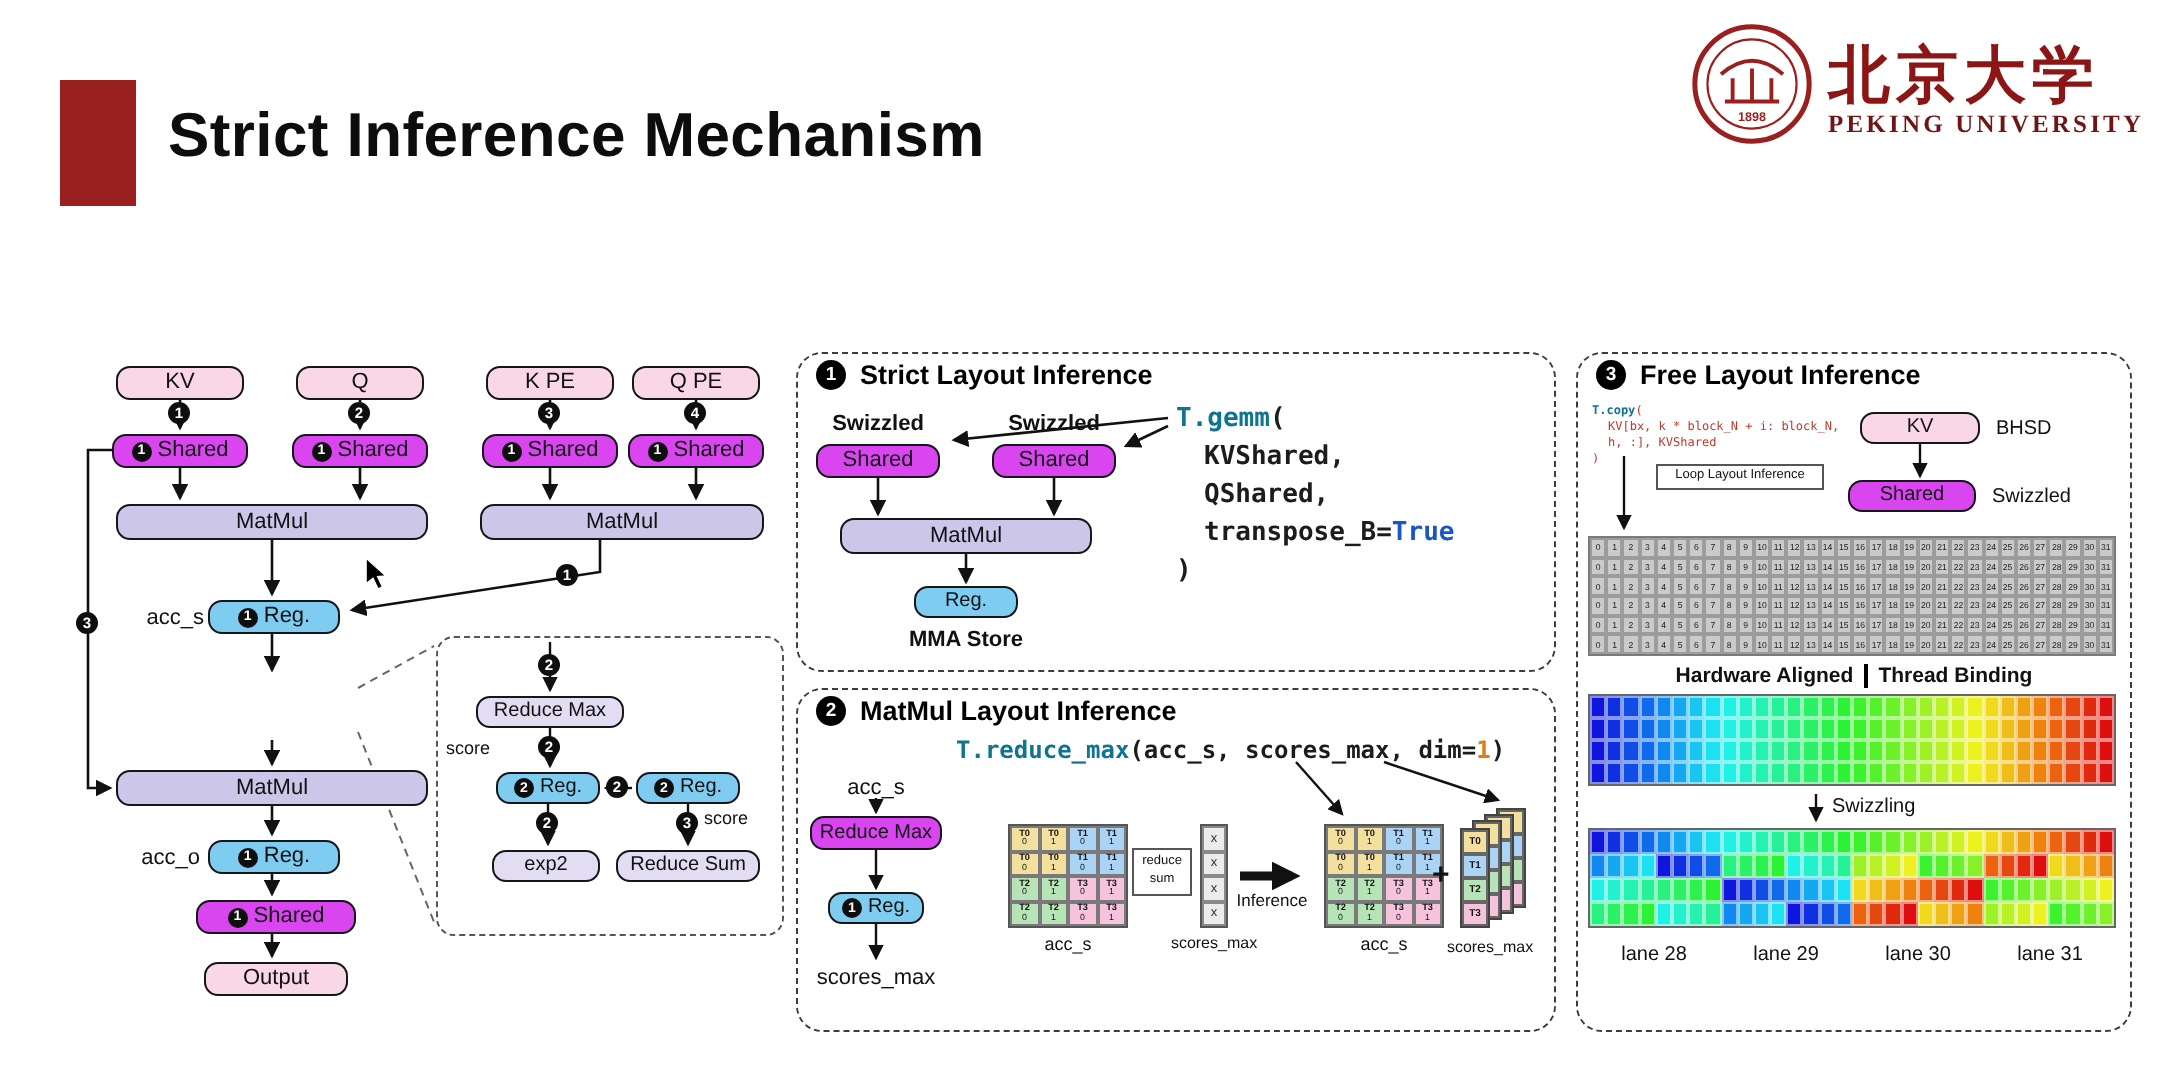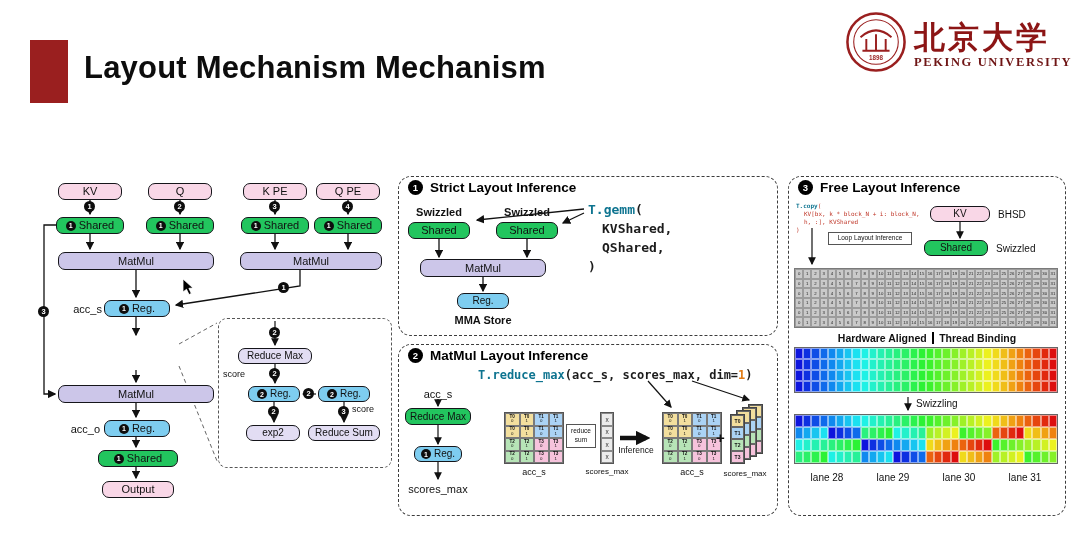--- a/index.html
+++ b/index.html
@@ -6,21 +6,21 @@
   html,body{width:1080px;height:541px}
   body{font-family:"Liberation Sans",sans-serif;background:#fff;color:#111}
   .slide{position:relative;width:1080px;height:541px;background:#fff;overflow:hidden}
   .wires{position:absolute;left:0;top:0;width:1080px;height:541px;z-index:1;pointer-events:none}
   .accent{position:absolute;left:30px;top:40px;width:38px;height:63px;background:#9a1f1f;z-index:2}
   .title{position:absolute;left:84px;top:50px;font-size:31px;font-weight:900;color:#0d0d0d;z-index:2;letter-spacing:.2px}
   .seal{position:absolute;left:845px;top:11px;width:62px;height:62px;z-index:2}
   .cn{position:absolute;left:914px;top:17px;font-size:31px;font-weight:700;color:#8c1515;letter-spacing:3px;z-index:2;font-family:"DejaVu Sans",sans-serif}
   .en{position:absolute;left:914px;top:55px;font-size:12.5px;font-weight:700;color:#6f1515;letter-spacing:1.6px;z-index:2;font-family:"Liberation Serif",serif}
   .box{position:absolute;z-index:2;border:1.4px solid #15151a;border-radius:7px;display:flex;align-items:center;justify-content:center;font-size:11px;gap:3px;background:#fff;line-height:1}
-  .pink{background:#f9d7e7}.green{background:#22c55e}.purple{background:#ccc6e9}
+  .pink{background:#f9d7e7}.green{background:#d946ef}.purple{background:#ccc6e9}
   .blue{background:#7ecdf0}.yellow{background:#fcf6bd}.lav{background:#e2ddf3}
   .badge{position:absolute;z-index:4;width:11px;height:11px;border-radius:50%;background:#0e0e0e;color:#fff;font-size:7.5px;font-weight:700;display:flex;align-items:center;justify-content:center}
   .ibadge{display:inline-flex;width:10px;height:10px;border-radius:50%;background:#0e0e0e;color:#fff;font-size:7px;font-weight:700;align-items:center;justify-content:center;flex:0 0 auto}
   .lbl{position:absolute;z-index:2;font-size:11px;color:#111;line-height:1.1}
   .lblc{text-align:center}
   .bold{font-weight:700}
   .panel{position:absolute;z-index:1;border:1.7px dashed #3c3c3c;border-radius:13px;background:transparent}
   .inset{position:absolute;z-index:1;border:1.3px dashed #555;border-radius:9px}
   .phead{position:absolute;z-index:3;display:flex;align-items:center;gap:7px;font-weight:700;font-size:13.5px;color:#000}
   .pnum{width:15px;height:15px;border-radius:50%;background:#000;color:#fff;font-size:9.5px;font-weight:700;display:flex;align-items:center;justify-content:center}
@@ -112,21 +112,21 @@
     </g>
     <g stroke="#111" stroke-width="1.2" fill="none">
       <path d="M960,222 L960,238" marker-end="url(#ah)"></path>
       <path d="M812,228 L812,264" marker-end="url(#ah)"></path>
       <path d="M908,397 L908,410" marker-end="url(#ah)"></path>
     </g>
     <polygon points="183,279 183,292 186.5,289.3 189,294.6 191.3,293.4 188.9,288.3 193,288" fill="#000" stroke="#fff" stroke-width="0.8"></polygon>
   </svg>
 
   <div class="accent"></div>
-  <h1 class="title">Layout Mechanism Mechanism</h1>
+  <h1 class="title">Strict Inference Mechanism</h1>
   <svg class="seal" viewBox="0 0 64 64">
     <circle cx="32" cy="32" r="29.5" fill="none" stroke="#9a1f1f" stroke-width="2.6"></circle>
     <circle cx="32" cy="32" r="23" fill="none" stroke="#9a1f1f" stroke-width="1.1"></circle>
     <path d="M16,27 Q32,13 48,27" fill="none" stroke="#9a1f1f" stroke-width="2"></path>
     <path d="M22,29 V41 M32,24 V41 M42,29 V41 M18,41 H46" fill="none" stroke="#9a1f1f" stroke-width="2"></path>
     <text x="32" y="51" text-anchor="middle" font-size="6.5" fill="#9a1f1f" font-weight="bold">1898</text>
   </svg>
   <div class="cn">北京大学</div>
   <div class="en">PEKING UNIVERSITY</div>
 
@@ -221,20 +221,21 @@
   <div class="lbl bold lblc" style="left:497px;top:206px;width:60px">Swizzled</div>
   <div class="box green" style="left:408px;top:222px;width:62px;height:17px">Shared</div>
   <div class="box green" style="left:496px;top:222px;width:62px;height:17px">Shared</div>
   <div class="box purple" style="left:420px;top:259px;width:126px;height:18px">MatMul</div>
   <div class="box blue" style="left:457px;top:293px;width:52px;height:16px;font-size:10px">Reg.</div>
   <div class="lbl bold lblc" style="left:434px;top:314px;width:98px">MMA Store</div>
   <div class="code code1" style="left:588px;top:200px">
     <div><span class="c-fn">T.gemm</span><span>(</span></div>
     <div class="ind">KVShared,</div>
     <div class="ind">QShared,</div>
+    <div class="ind"><span>transpose_B=</span><span class="c-blue">True</span></div>
     <div>)</div>
   </div>
 
   <div class="panel" style="left:398px;top:344px;width:380px;height:172px"></div>
   <div class="phead" style="left:408px;top:348px">
     <span class="pnum">2</span>
     <span>MatMul Layout Inference</span>
   </div>
   <div class="code code2" style="left:478px;top:368px">
     <span class="c-fn">T.reduce_max</span><span>(acc_s, scores_max, dim=</span><span class="c-orange">1</span><span>)</span>

